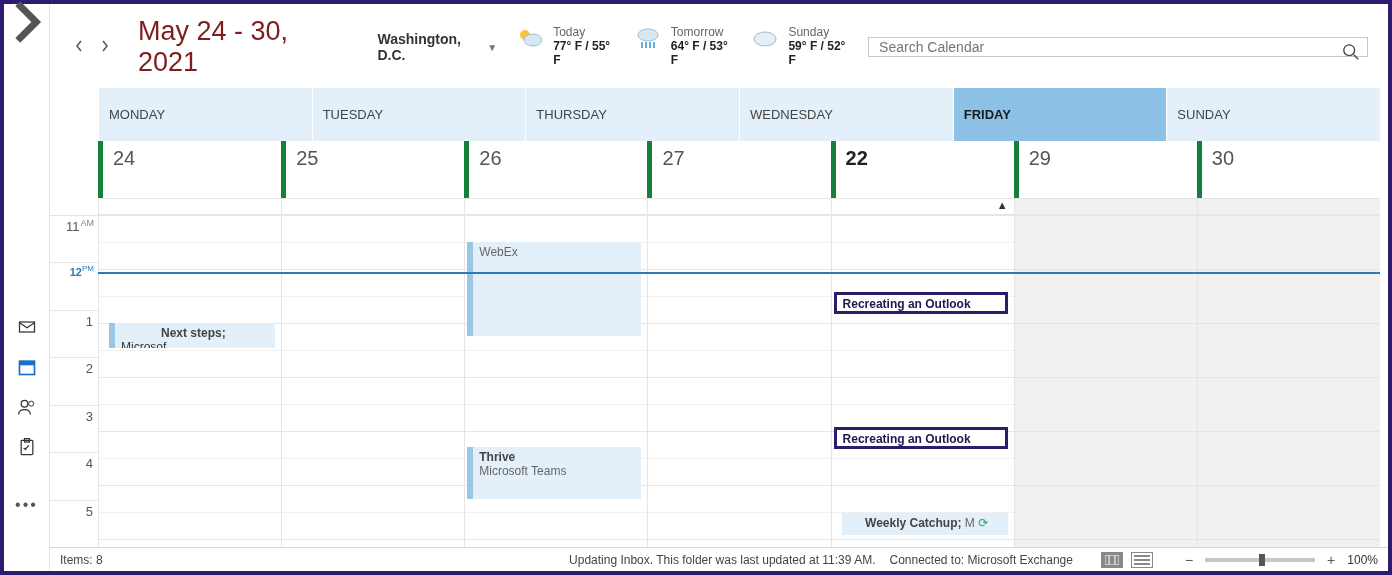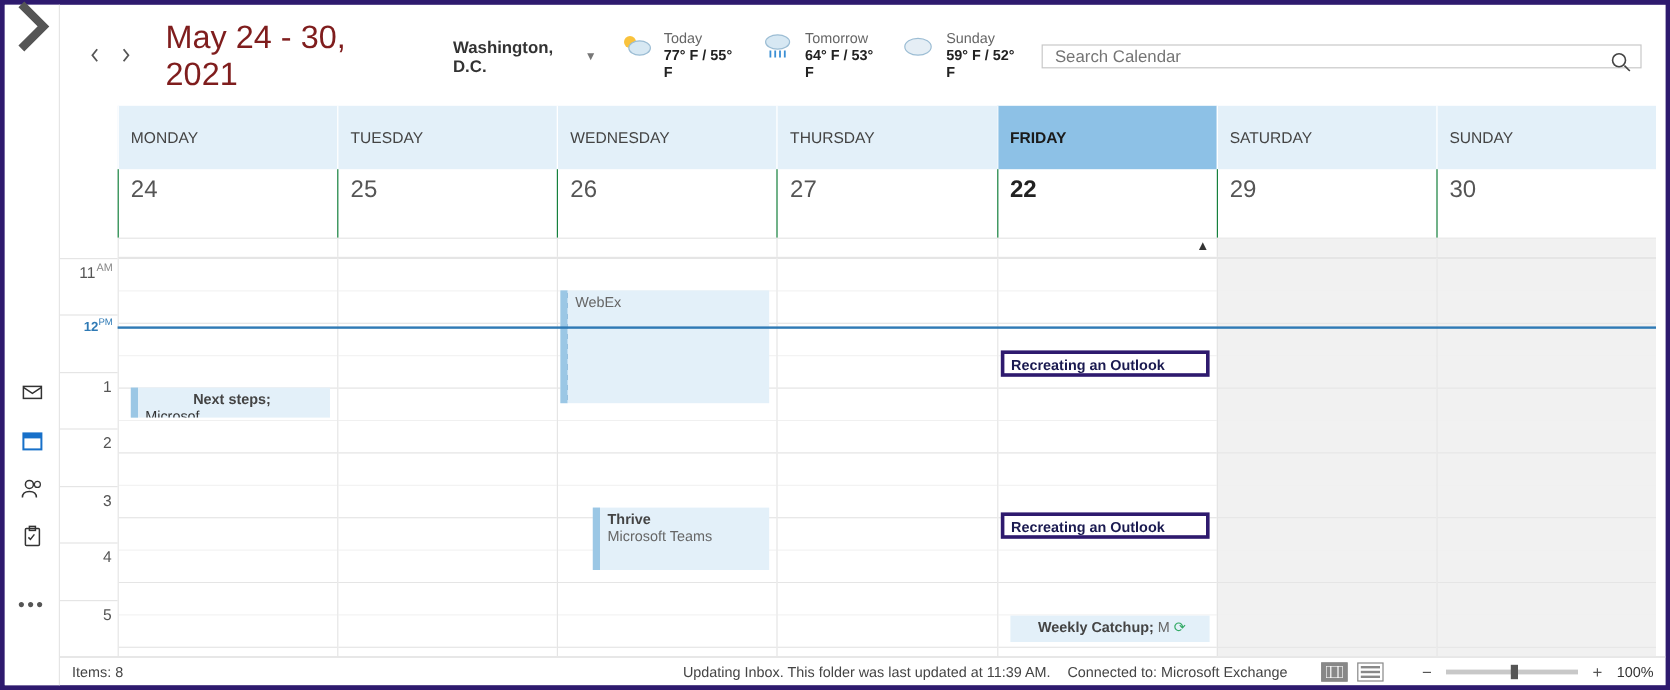--- a/index.html
+++ b/index.html
@@ -95,21 +95,21 @@
     color:#444;
   }
   .head-row .col.today-col { background:#8dc1e6; font-weight:700; color:#1a1a1a;}
   .date-row {
     display:flex;
     margin-left:48px;
     border-bottom:1px solid #e5e5e5;
   }
   .date-row .col {
     flex:1;
-    border-left:1px solid #15803d;
+    border-left:5px solid #15803d;
     padding:6px 10px 28px 10px;
     font-size:20px;
     color:#555;
   }
   .date-row .col.today-col { font-weight:700; color:#222;}
   .allday-toggle {
     display:flex;
     margin-left:48px;
     border-bottom:1px solid #e5e5e5;
     height:16px;
@@ -346,24 +346,23 @@
             <circle cx="8" cy="8" r="6" fill="none" stroke="#444" stroke-width="1.5"></circle>
             <line x1="13" y1="13" x2="18" y2="18" stroke="#444" stroke-width="1.5"></line>
           </svg>
       </div>
     </div>
 
     <div class="calendar">
       <div class="head-row">
         <div class="col">MONDAY</div>
         <div class="col">TUESDAY</div>
+        <div class="col">THURSDAY</div>
         <div class="col">WEDNESDAY</div>
-        <div class="col">THURSDAY</div>
         <div class="col today-col">FRIDAY</div>
-        <div class="col">SATURDAY</div>
         <div class="col">SUNDAY</div>
       </div>
       <div class="date-row">
         <div class="col">24</div>
         <div class="col">25</div>
         <div class="col">26</div>
         <div class="col">27</div>
         <div class="col today-col">22</div>
         <div class="col">29</div>
         <div class="col">30</div>
@@ -401,21 +400,21 @@
               </span>
             </div>
           </div>
 
           <div class="daycol"></div>
 
           <div class="daycol">
             <div class="event busy-stripe" style="top:27px;height:94px;">
               <div class="sub">WebEx</div>
             </div>
-            <div class="event busy-stripe" style="top:208px;height:52px;margin-left:27px;">
+            <div class="event busy-stripe" style="top:232px;height:52px;">
               <div class="title">Thrive</div>
               <div class="sub">Microsoft Teams</div>
             </div>
           </div>
 
           <div class="daycol"></div>
 
           <div class="daycol">
             <div class="event event-highlight" style="top:77px;height:22px;">Recreating an Outlook Meet</div>
             <div class="event event-highlight" style="top:212px;height:22px;">Recreating an Outlook Meet</div>

